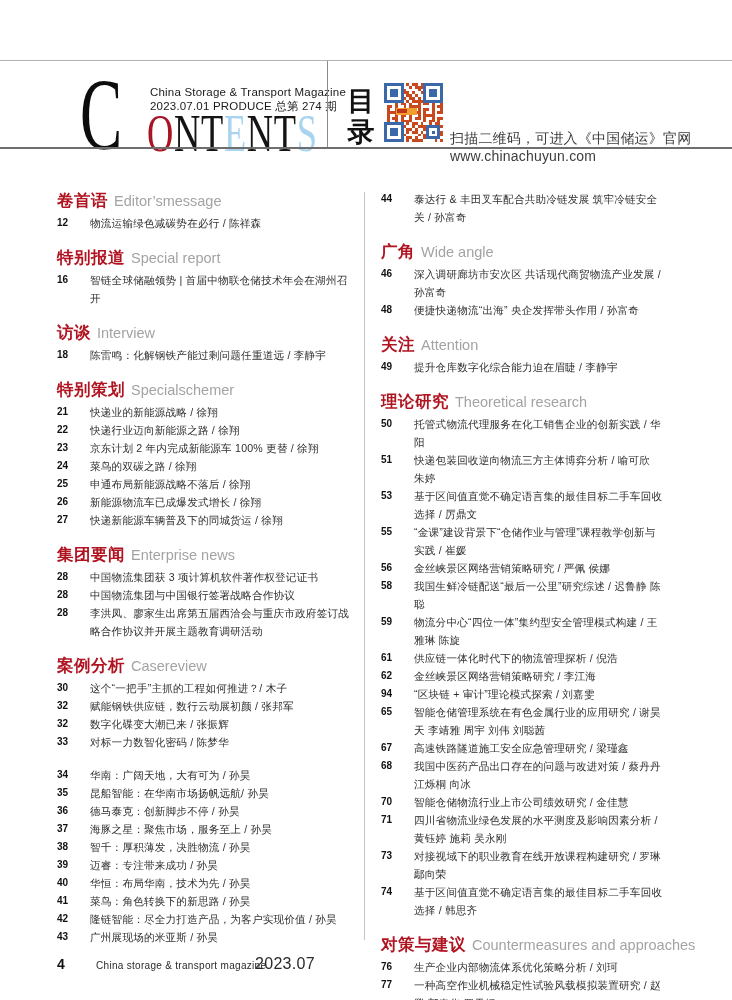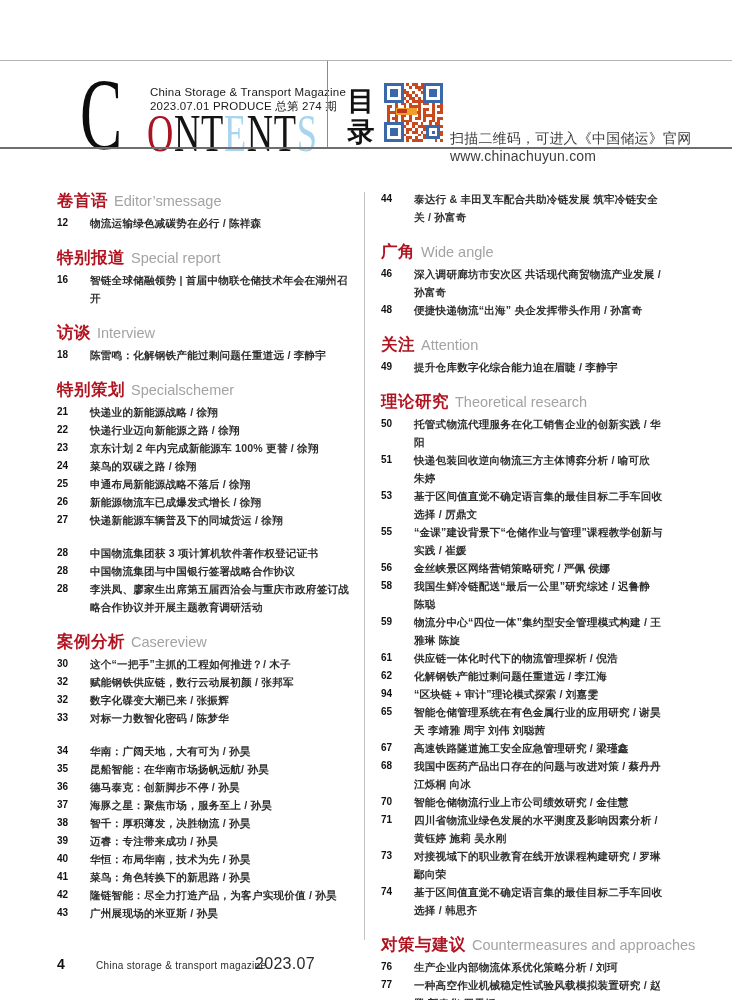--- a/index.html
+++ b/index.html
@@ -30,21 +30,21 @@
   .col-divider{position:absolute;left:364px;top:192px;width:1px;height:748px;background:#c4c4c4;}
 
   .sec{margin-top:15px;}
   .sec:first-child{margin-top:0;}
   .sec h2{margin:0 0 4px 0;height:20px;font-size:16.5px;line-height:20px;white-space:nowrap;}
   .sec h2 .cn{color:#b11421;font-weight:bold;letter-spacing:.5px;text-align:center;}
   .sec h2 .en{color:#a3a3a3;font-weight:normal;font-size:14.5px;
               font-family:Liberation Sans, sans-serif;margin-left:6px;}
   .item{display:flex;font-size:10.6px;line-height:18px;color:#2f2f2f;}
   .item .num{flex:0 0 33px;font-size:10px;font-weight:bold;color:#111;}
-  .item .ttl{flex:1;letter-spacing:.2px;font-weight:bold;}
+  .item .ttl{flex:1;letter-spacing:.2px;}
 
   
   .footer{position:absolute;left:57px;top:955px;height:16px;white-space:nowrap;}
   .footer .pg{display:inline-block;width:39px;font-size:14px;font-weight:bold;color:#111;}
   .footer .mag{display:inline-block;width:159px;font-size:10px;color:#2a2a2a;letter-spacing:.3px;}
   .footer .iss{display:inline-block;font-size:16px;color:#2a2a2a;letter-spacing:.3px;}
 </style>
 </head>
 <body>
 
@@ -283,20 +283,21 @@
         <div class="item">
           <span class="num">26</span>
           <span class="ttl">新能源物流车已成爆发式增长 / 徐翔</span>
         </div>
         <div class="item">
           <span class="num">27</span>
           <span class="ttl">快递新能源车辆普及下的同城货运 / 徐翔</span>
         </div>
       </section>
       <section class="sec">
+        <h2><span class="cn">集团要闻</span><span class="en">Enterprise news</span></h2>
         <div class="item">
           <span class="num">28</span>
           <span class="ttl">中国物流集团获 3 项计算机软件著作权登记证书</span>
         </div>
         <div class="item">
           <span class="num">28</span>
           <span class="ttl">中国物流集团与中国银行签署战略合作协议</span>
         </div>
         <div class="item">
           <span class="num">28</span>
@@ -420,21 +421,21 @@
         <div class="item">
           <span class="num">59</span>
           <span class="ttl">物流分中心“四位一体”集约型安全管理模式构建 / 王雅琳 陈旋</span>
         </div>
         <div class="item">
           <span class="num">61</span>
           <span class="ttl">供应链一体化时代下的物流管理探析 / 倪浩</span>
         </div>
         <div class="item">
           <span class="num">62</span>
-          <span class="ttl">化解钢铁产能过剩问题任重道远 / 李江海</span>
+          <span class="ttl">金丝峡景区网络营销策略研究 / 李江海</span>
         </div>
         <div class="item">
           <span class="num">94</span>
           <span class="ttl">“区块链 + 审计”理论模式探索 / 刘嘉雯</span>
         </div>
         <div class="item">
           <span class="num">65</span>
           <span class="ttl">智能仓储管理系统在有色金属行业的应用研究 / 谢昊天 李靖雅 周宇 刘伟 刘聪茜</span>
         </div>
         <div class="item">

